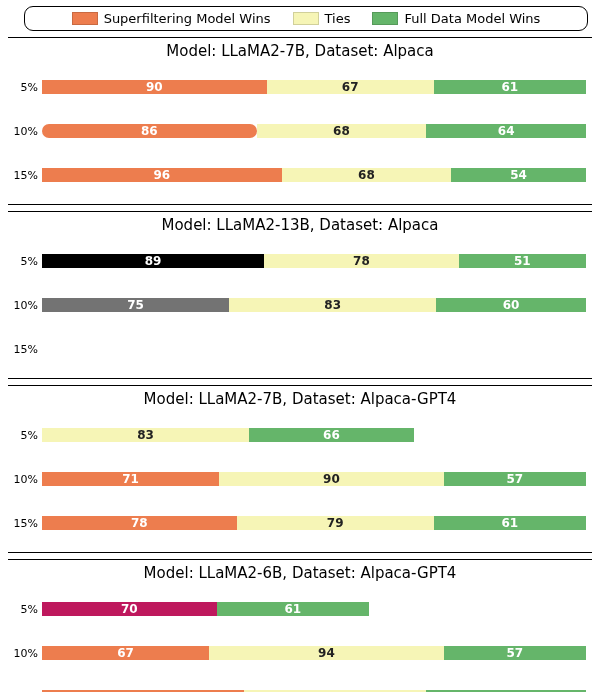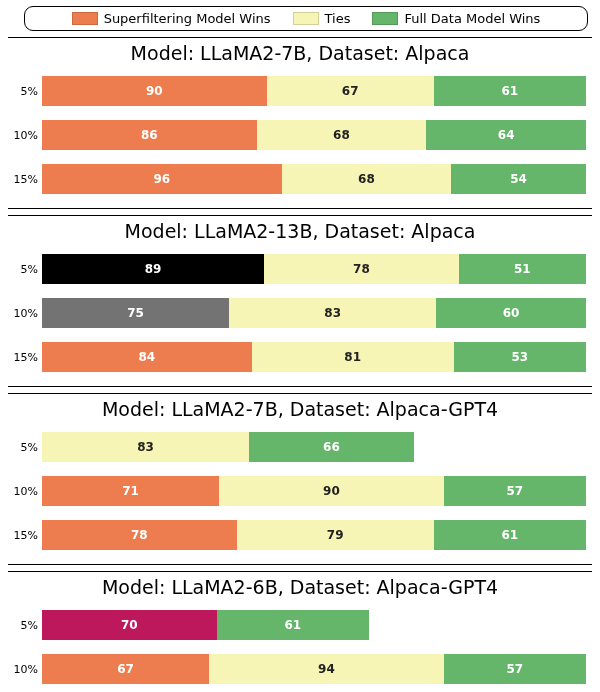--- a/index.html
+++ b/index.html
@@ -26,40 +26,40 @@
     border: 1px solid rgba(0,0,0,0.15);
   }
   .panel {
     border-top: 1.2px solid #000;
     border-bottom: 1.2px solid #000;
     padding: 0 0 4px 0;
     margin-bottom: 6px;
   }
   .panel-title {
     text-align: center;
-    font-size: 19px;
+    font-size: 15px;
     padding: 4px 0 2px 0;
   }
   .row {
     display: flex;
     align-items: center;
     height: 38px;
     margin: 6px 0;
   }
   .ylabel {
     width: 34px;
     text-align: right;
     font-size: 11px;
     padding-right: 4px;
     color: #000;
   }
   .bar {
     flex: 1;
     display: flex;
-    height: 30px;
+    height: 14px;
     margin-right: 6px;
   }
   .seg {
     display: flex;
     align-items: center;
     justify-content: center;
     font-size: 12px;
     font-weight: 600;
     color: #fff;
     white-space: nowrap;
@@ -97,21 +97,21 @@
             <span>67</span>
           </div>
           <div class="seg " style="background: rgb(101, 181, 106); width: 27.9817%;">
             <span>61</span>
           </div>
         </div>
       </div>
       <div class="row">
         <div class="ylabel">10%</div>
         <div class="bar">
-          <div class="seg " style="background: rgb(237, 125, 78); width: 39.4495%;">
+          <div class="seg " style="background: rgb(237, 125, 78); width: 39.4495%; border-radius: 11px;">
             <span>86</span>
           </div>
           <div class="seg ties" style="background: rgb(246, 245, 182); width: 31.1927%;">
             <span>68</span>
           </div>
           <div class="seg " style="background: rgb(101, 181, 106); width: 29.3578%;">
             <span>64</span>
           </div>
         </div>
       </div>
@@ -155,31 +155,20 @@
           <div class="seg ties" style="background: rgb(246, 245, 182); width: 38.0734%;">
             <span>83</span>
           </div>
           <div class="seg " style="background: rgb(101, 181, 106); width: 27.5229%;">
             <span>60</span>
           </div>
         </div>
       </div>
       <div class="row">
         <div class="ylabel">15%</div>
-        <div class="bar">
-          <div class="seg " style="background: rgb(237, 125, 78); width: 38.5321%;">
-            <span>84</span>
-          </div>
-          <div class="seg ties" style="background: rgb(246, 245, 182); width: 37.156%;">
-            <span>81</span>
-          </div>
-          <div class="seg " style="background: rgb(101, 181, 106); width: 24.3119%;">
-            <span>53</span>
-          </div>
-        </div>
       </div>
     </div>
     <div class="panel">
       <div class="panel-title">Model: LLaMA2-7B, Dataset: Alpaca-GPT4</div>
       <div class="row">
         <div class="ylabel">5%</div>
         <div class="bar">
           <div class="seg ties" style="background: rgb(246, 245, 182); width: 38.0734%;">
             <span>83</span>
           </div>

